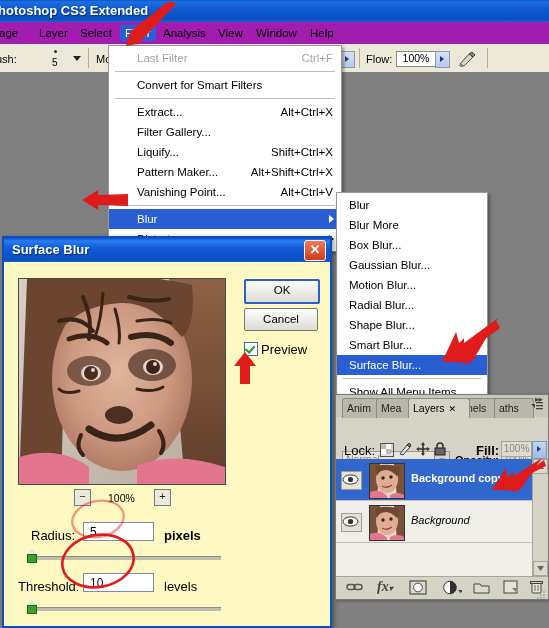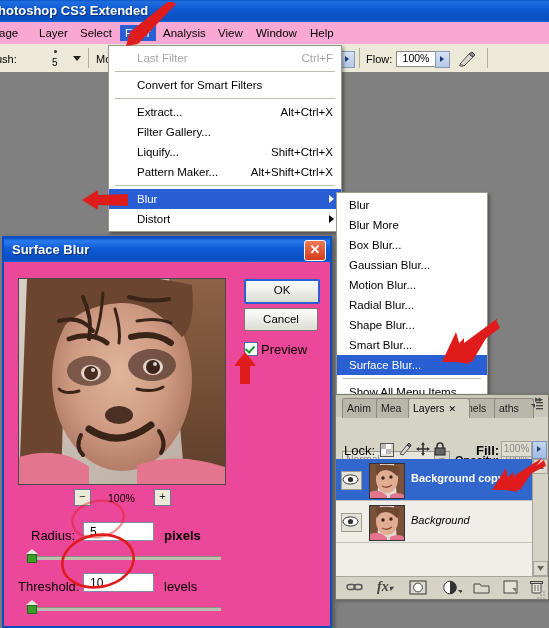--- a/index.html
+++ b/index.html
@@ -24,21 +24,21 @@
     position:absolute;left:-2px;top:3px;
     color:#fff;font-weight:bold;font-size:13px;
     font-family:"Liberation Sans", sans-serif;
     text-shadow:1px 1px 1px rgba(0,0,0,.45);
     white-space:nowrap;
   }
 
   
   #menubar{
     left:0;top:22px;width:549px;height:22px;
-    background:#f9a8d4;
+    background:#a21caf;
     border-bottom:1px solid #d4d0c0;
   }
   #menubar .mi{
     position:absolute;top:3px;height:16px;line-height:16px;
     padding:0 5px;font-size:11.5px;white-space:nowrap;cursor:default;
   }
   #menubar .mi.sel{background:#2a5fd4;color:#fff;}
 
   
   #optbar{
@@ -90,21 +90,21 @@
     left:336px;top:192px;width:150px;
     background:#fff;border:1px solid #9a9a8e;
     box-shadow:2px 2px 3px rgba(0,0,0,.35);
     padding:2px 0;
   }
   #blurmenu .mrow{padding-left:12px;}
 
   
   #dialog{
     left:2px;top:236px;width:326px;height:388px;
-    background:#ec4899;
+    background:#fef9c3;
     border:2px solid #0a4fc0;
     box-shadow:2px 2px 5px rgba(0,0,0,.4);
   }
   #dlgtitle{
     position:absolute;left:0;top:0;width:100%;height:24px;
     background:linear-gradient(to bottom,#0a52c6 0%,#2b7bee 12%,#0f5ad6 45%,#0a4fc0 92%,#1a66d8 100%);
   }
   #dlgtitle .t{
     position:absolute;left:8px;top:4px;color:#fff;font-weight:bold;font-size:13px;
     text-shadow:1px 1px 1px rgba(0,0,0,.45);
@@ -254,20 +254,21 @@
 
 <div id="filtermenu" class="abs">
     <div class="mrow dis"><span>Last Filter</span><span class="sc">Ctrl+F</span></div>
     <div class="msep"></div>
     <div class="mrow"><span>Convert for Smart Filters</span></div>
     <div class="msep"></div>
     <div class="mrow"><span>Extract...</span><span class="sc">Alt+Ctrl+X</span></div>
     <div class="mrow"><span>Filter Gallery...</span></div>
     <div class="mrow"><span>Liquify...</span><span class="sc">Shift+Ctrl+X</span></div>
     <div class="mrow"><span>Pattern Maker...</span><span class="sc">Alt+Shift+Ctrl+X</span></div>
+    <div class="mrow"><span>Vanishing Point...</span><span class="sc">Alt+Ctrl+V</span></div>
     <div class="msep"></div>
     <div class="mrow hl"><span>Blur</span><span class="sub"></span></div>
     <div class="mrow"><span>Distort</span><span class="sub"></span></div>
   </div>
 
 <div id="blurmenu" class="abs">
     <div class="mrow"><span>Blur</span></div>
     <div class="mrow"><span>Blur More</span></div>
     <div class="mrow"><span>Box Blur...</span></div>
     <div class="mrow"><span>Gaussian Blur...</span></div>

